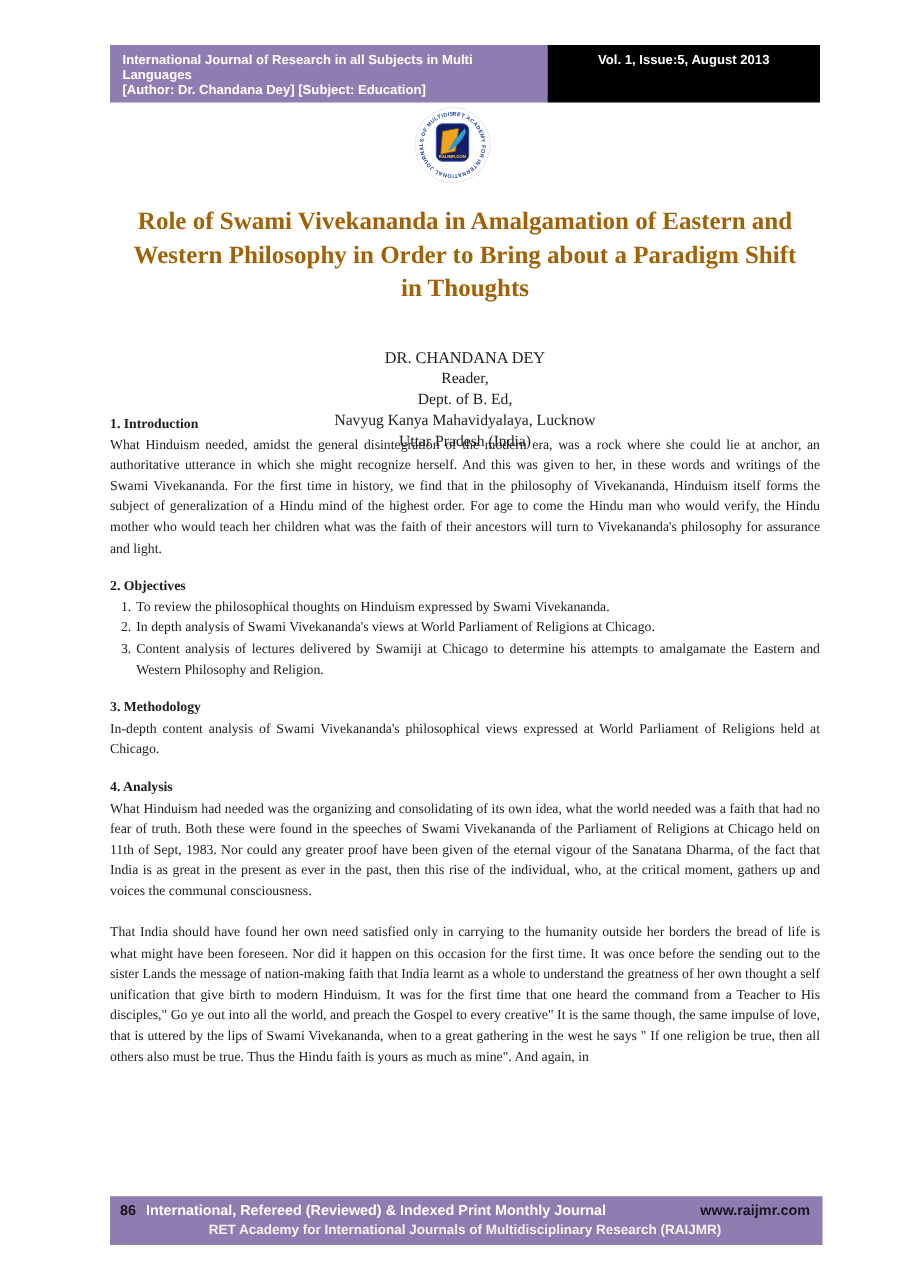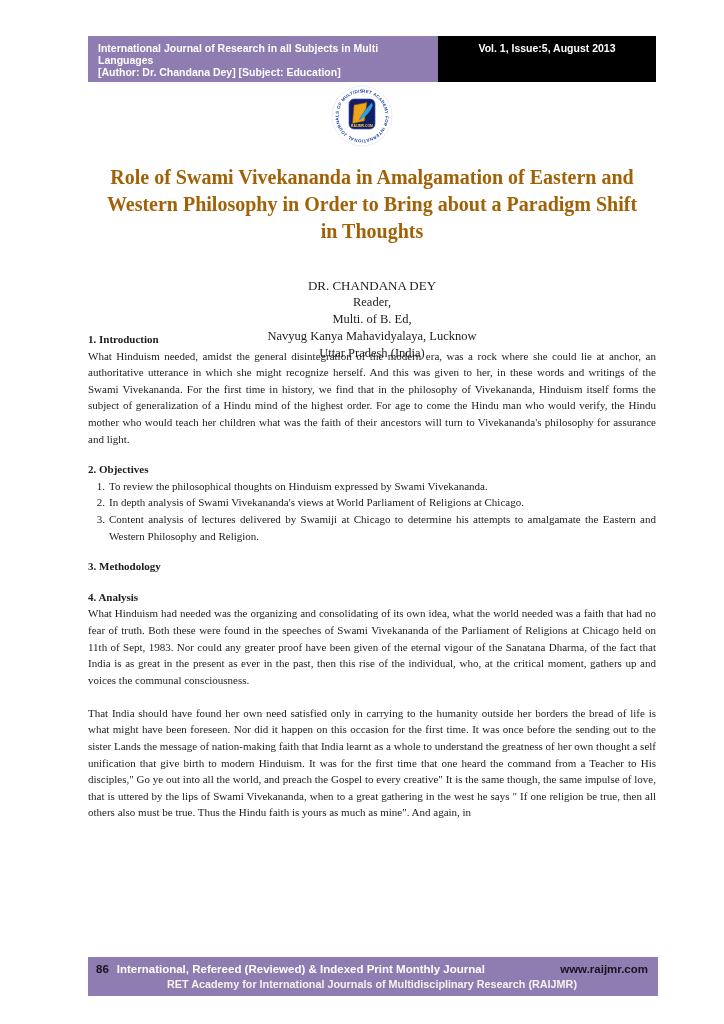--- a/index.html
+++ b/index.html
@@ -82,21 +82,21 @@
     </svg>
   </div>
 
   <div class="title">
     <div class="title-inner">Role of Swami Vivekananda in Amalgamation of Eastern and Western Philosophy in Order to Bring about a Paradigm Shift in Thoughts</div>
   </div>
 
   <div class="authors">
     <div class="author-name">DR. CHANDANA DEY</div>
     <div>Reader,</div>
-    <div>Multi. of B. Ed,</div>
+    <div>Dept. of B. Ed,</div>
     <div>Navyug Kanya Mahavidyalaya, Lucknow</div>
     <div>Uttar Pradesh (India)</div>
   </div>
 
   <div class="body-text">
 
     <div class="sec">
       <p class="sec-heading">1. Introduction</p>
       <p class="para">What Hinduism needed, amidst the general disintegration of the modern era, was a rock where she could lie at anchor, an authoritative utterance in which she might recognize herself. And this was given to her, in these words and writings of the Swami Vivekananda. For the first time in history, we find that in the philosophy of Vivekananda, Hinduism itself forms the subject of generalization of a Hindu mind of the highest order. For age to come the Hindu man who would verify, the Hindu mother who would teach her children what was the faith of their ancestors will turn to Vivekananda's philosophy for assurance and light.</p>
     </div>
@@ -112,20 +112,21 @@
         <div class="obj-text">In depth analysis of Swami Vivekananda's views at World Parliament of Religions at Chicago.</div>
       </div>
       <div class="obj-item">
         <span class="obj-num">3.</span>
         <div class="obj-text">Content analysis of lectures delivered by Swamiji at Chicago to determine his attempts to amalgamate the Eastern and Western Philosophy and Religion.</div>
       </div>
     </div>
 
     <div class="sec">
       <p class="sec-heading">3. Methodology</p>
+      <p class="para">In-depth content analysis of Swami Vivekananda's philosophical views expressed at World Parliament of Religions held at Chicago.</p>
     </div>
 
     <div class="sec">
       <p class="sec-heading">4. Analysis</p>
       <p class="para">What Hinduism had needed was the organizing and consolidating of its own idea, what the world needed was a faith that had no fear of truth. Both these were found in the speeches of Swami Vivekananda of the Parliament of Religions at Chicago held on 11th of Sept, 1983. Nor could any greater proof have been given of the eternal vigour of the Sanatana Dharma, of the fact that India is as great in the present as ever in the past, then this rise of the individual, who, at the critical moment, gathers up and voices the communal consciousness.</p>
       <p class="para">That India should have found her own need satisfied only in carrying to the humanity outside her borders the bread of life is what might have been foreseen. Nor did it happen on this occasion for the first time. It was once before the sending out to the sister Lands the message of nation-making faith that India learnt as a whole to understand the greatness of her own thought a self unification that give birth to modern Hinduism. It was for the first time that one heard the command from a Teacher to His disciples," Go ye out into all the world, and preach the Gospel to every creative" It is the same though, the same impulse of love, that is uttered by the lips of Swami Vivekananda, when to a great gathering in the west he says " If one religion be true, then all others also must be true. Thus the Hindu faith is yours as much as mine". And again, in</p>
     </div>
 
   </div>
 

